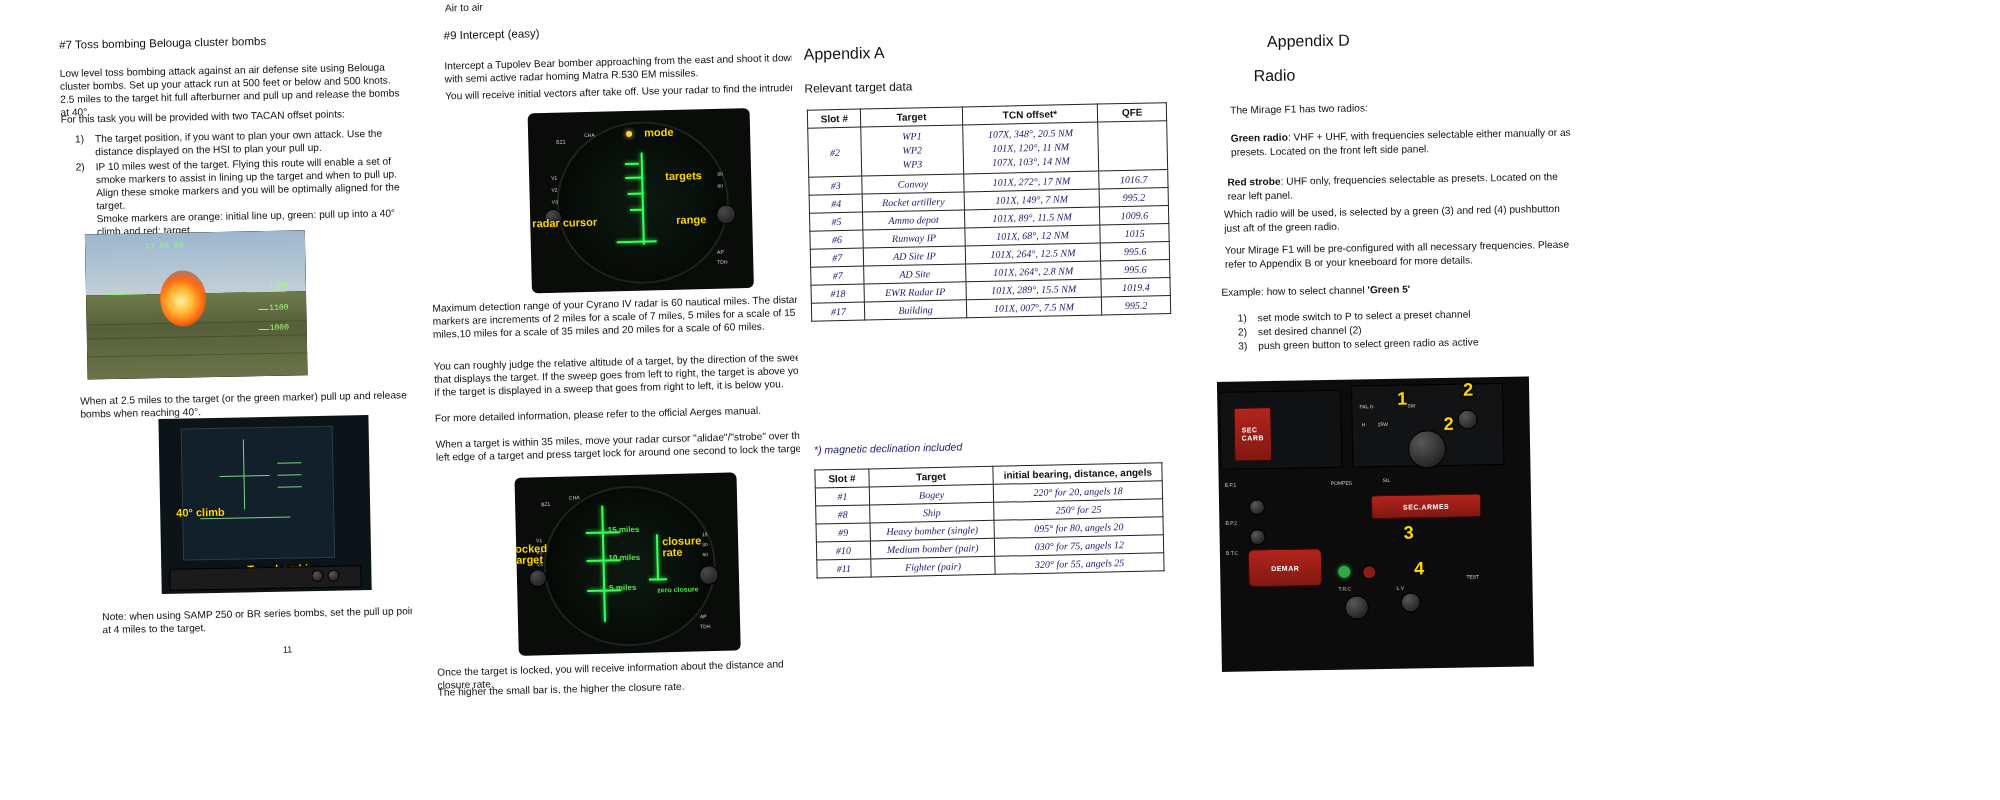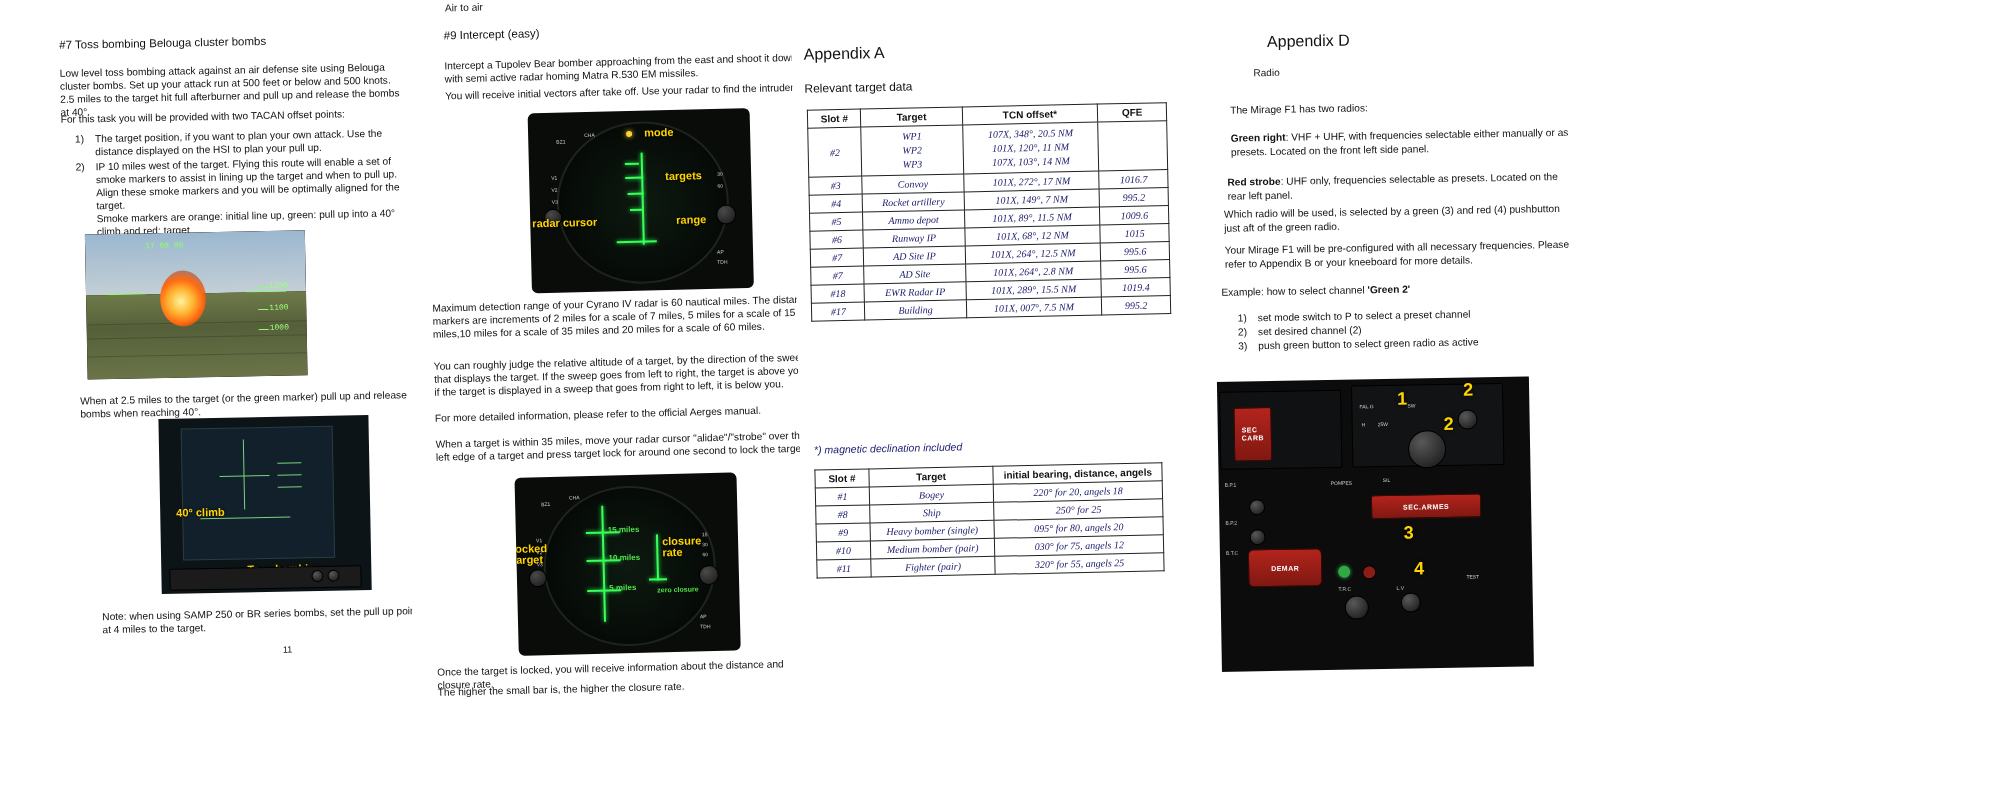--- a/index.html
+++ b/index.html
@@ -58,21 +58,21 @@
   #page3 .note{position:absolute;font-size:10.5px;font-style:italic;color:#1a1a6e;}
   table.tbl{position:absolute;border-collapse:collapse;}
   table.tbl th,table.tbl td{border:1px solid #222;padding:3px 4px;text-align:center;
         font-size:10px;color:#1b1b6b;font-family:"Liberation Serif", serif;font-style:italic;}
   table.tbl th{color:#111;font-weight:bold;font-style:normal;font-family:"Liberation Sans",sans-serif;font-size:10px;}
   table.tbl td.multi{line-height:14px;}
 
   
   #page4{left:1210px;top:-14px;width:400px;height:830px;transform:rotate(-1.0deg);transform-origin:top left;}
   #page4 .h1{position:absolute;font-size:16px;color:#111;}
-  #page4 .h2{position:absolute;font-size:10px;color:#111;}
+  #page4 .h2{position:absolute;font-size:16px;color:#111;}
   #page4 p{position:absolute;font-size:10.2px;line-height:13.5px;margin:0;color:#111;}
   #page4 b{font-weight:bold;}
 
   
   .panel{position:absolute;background:#0c0c0c;overflow:hidden;}
   .pnlblock{position:absolute;background:#17191a;border:1px solid #000;border-radius:2px;}
   .redbar{position:absolute;background:linear-gradient(#b3241c,#801812);border:1px solid #3c0a06;border-radius:3px;
           color:#fff;font-size:7px;font-weight:bold;display:flex;align-items:center;justify-content:center;letter-spacing:.5px;}
   .circbtn{position:absolute;border-radius:50%;background:radial-gradient(circle at 35% 30%,#585858,#131313);border:1px solid #000;}
   .numlab{position:absolute;color:#ffd400;font-weight:bold;font-size:18px;text-shadow:0 0 4px #000;}
@@ -316,28 +316,28 @@
       </tbody>
   </table>
 </div>
 
 <div class="page" id="page4">
   <div class="h1" style="left:56px;top:48px;">Appendix D</div>
   <div class="h2" style="left:42px;top:82px;">Radio</div>
 
   <p style="left:18px;top:118px;width:340px;">The Mirage F1 has two radios:</p>
 
-  <p style="left:18px;top:146px;width:350px;"><b>Green right</b><span>: VHF + UHF, with frequencies selectable either manually or as presets. Located on the front left side panel.</span></p>
+  <p style="left:18px;top:146px;width:350px;"><b>Green radio</b><span>: VHF + UHF, with frequencies selectable either manually or as presets. Located on the front left side panel.</span></p>
 
   <p style="left:14px;top:190px;width:350px;"><b>Red strobe</b><span>: UHF only, frequencies selectable as presets. Located on the rear left panel.</span></p>
 
   <p style="left:10px;top:222px;width:345px;">Which radio will be used, is selected by a green (3) and red (4) pushbutton just aft of the green radio.</p>
   <p style="left:10px;top:258px;width:345px;">Your Mirage F1 will be pre-configured with all necessary frequencies. Please refer to Appendix B or your kneeboard for more details.</p>
 
-  <p style="left:6px;top:300px;width:345px;"><span>Example: how to select channel </span><b>'Green 2'</b></p>
+  <p style="left:6px;top:300px;width:345px;"><span>Example: how to select channel </span><b>'Green 5'</b></p>
 
   <p style="left:22px;top:326px;width:16px;">1)</p>
   <p style="left:42px;top:326px;width:300px;">set mode switch to P to select a preset channel</p>
   <p style="left:22px;top:340px;width:16px;">2)</p>
   <p style="left:42px;top:340px;width:300px;">set desired channel (2)</p>
   <p style="left:22px;top:354px;width:16px;">3)</p>
   <p style="left:42px;top:354px;width:300px;">push green button to select green radio as active</p>
 
   <div class="panel" style="left:-6px;top:396px;width:318px;height:290px;">
     <div class="pnlblock" style="left:8px;top:10px;width:120px;height:76px;background:#101113;"></div>

